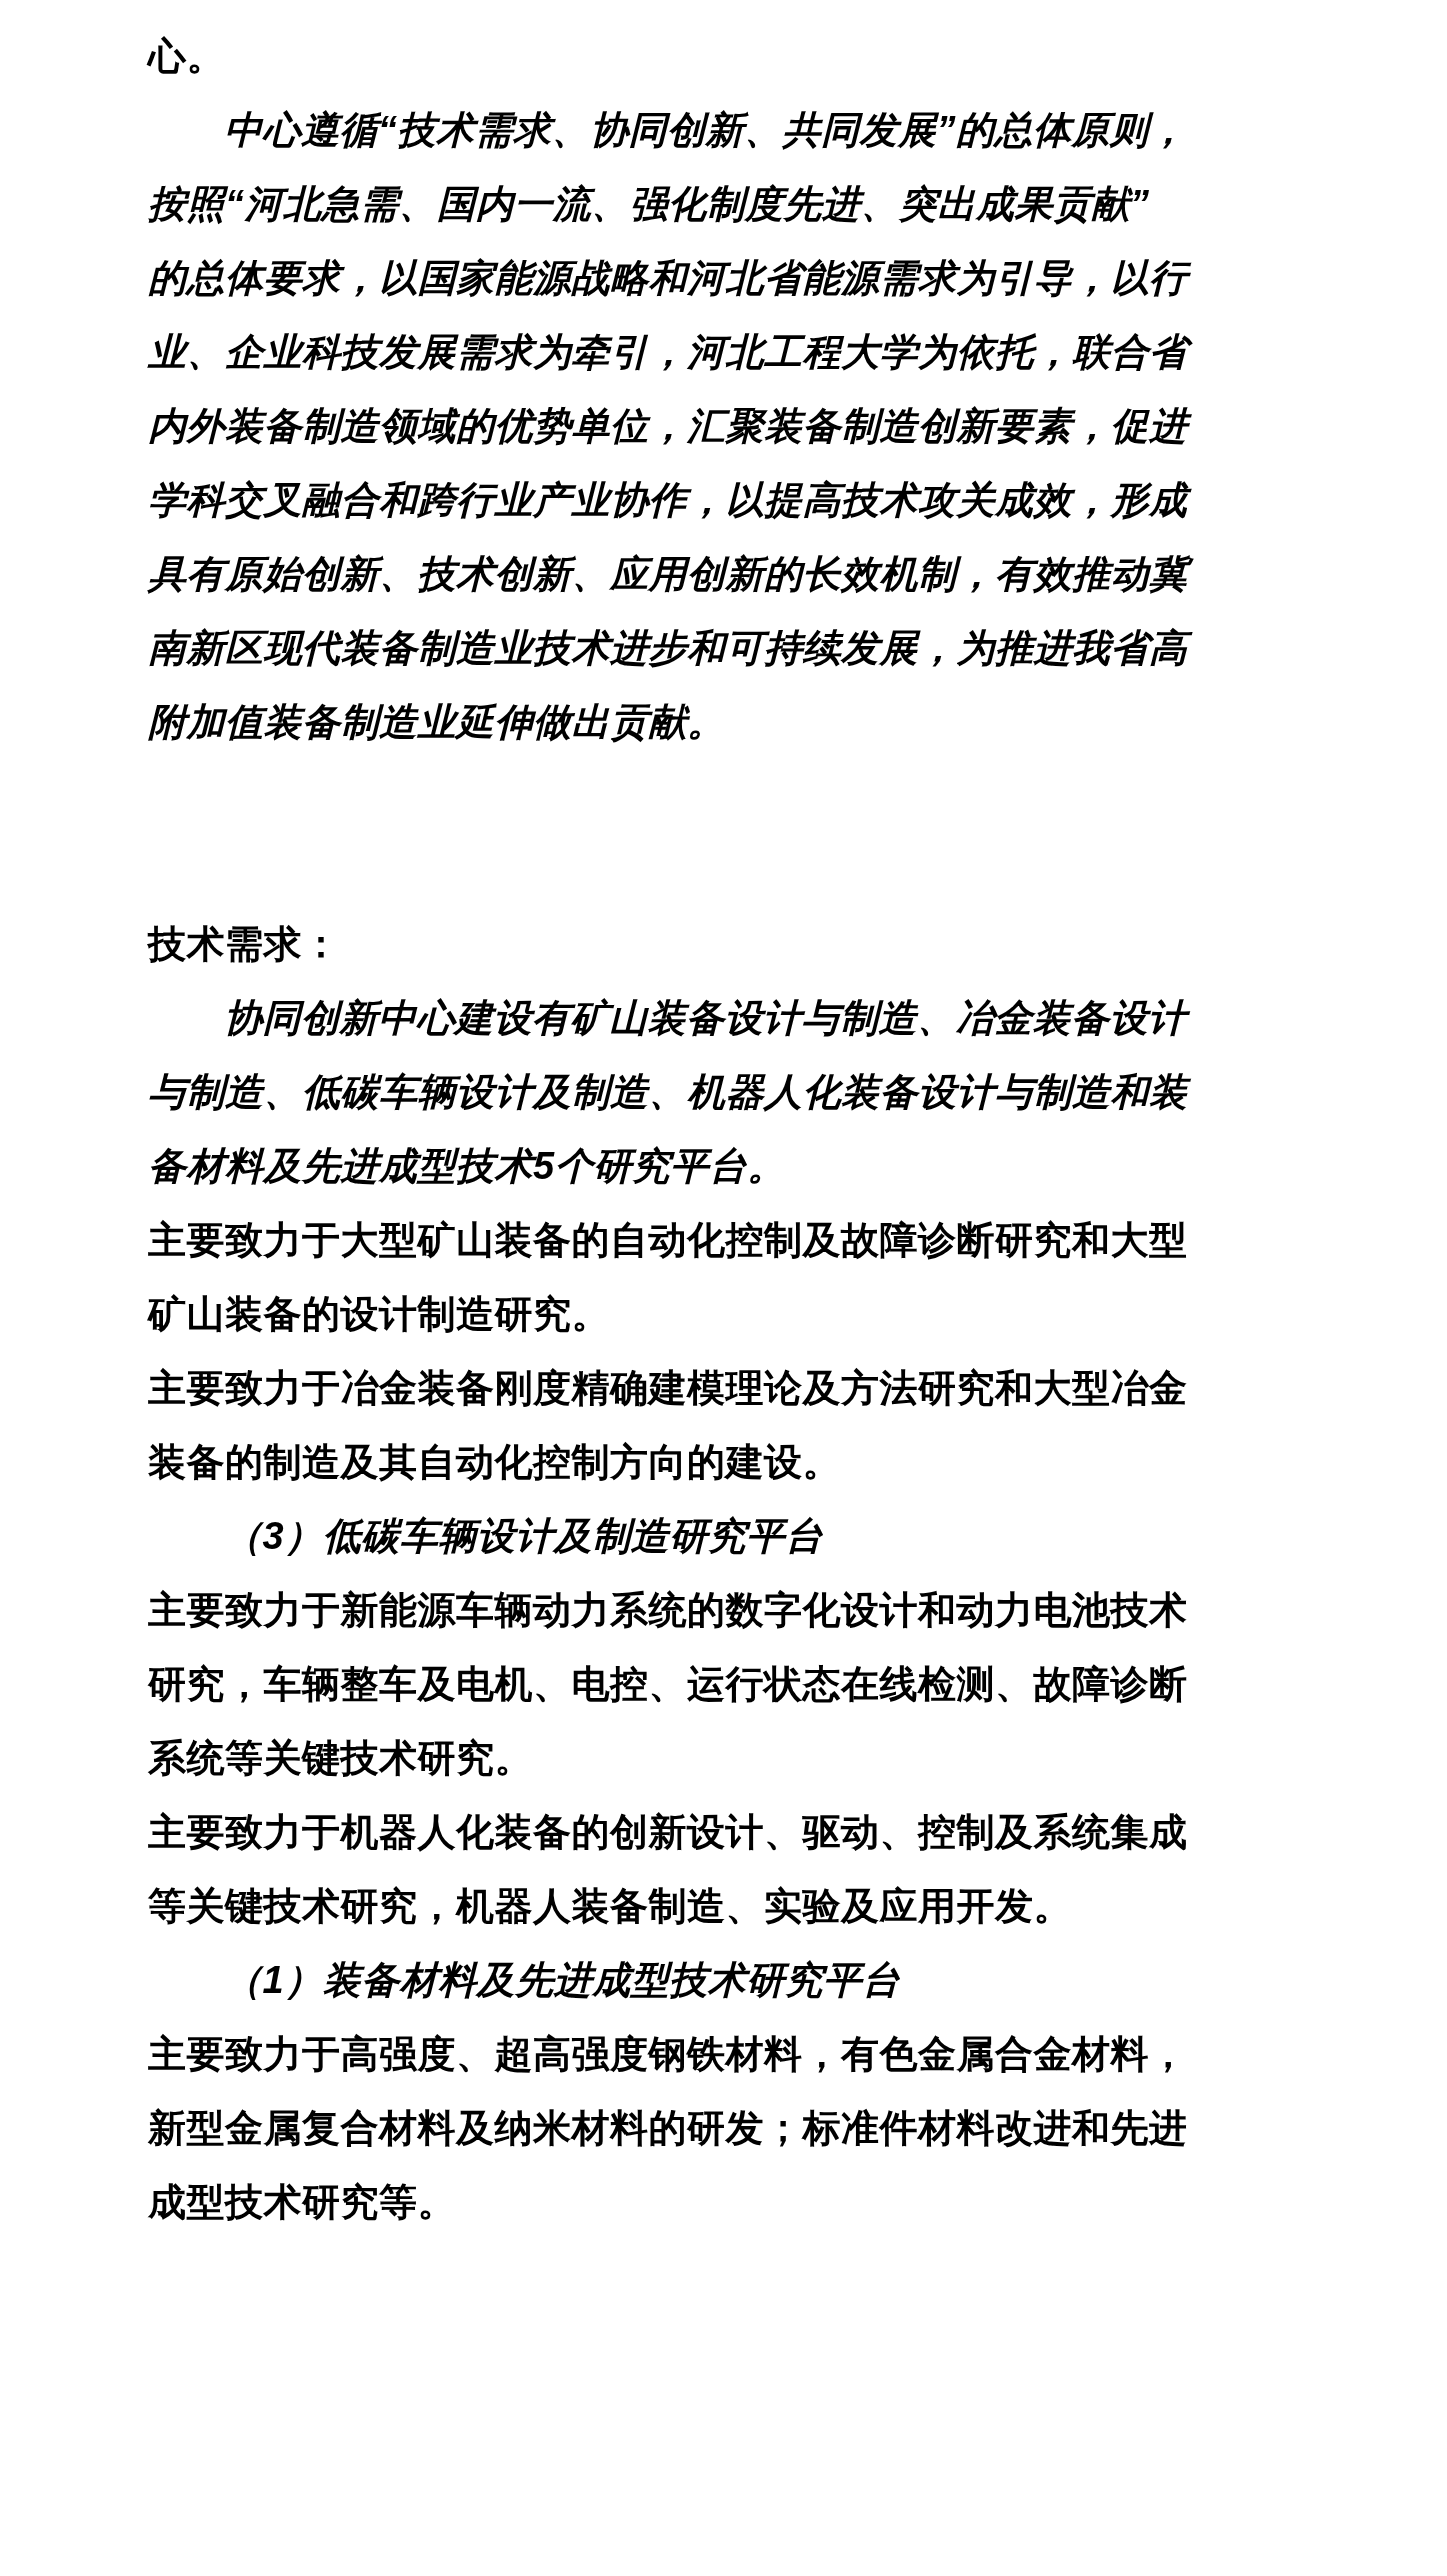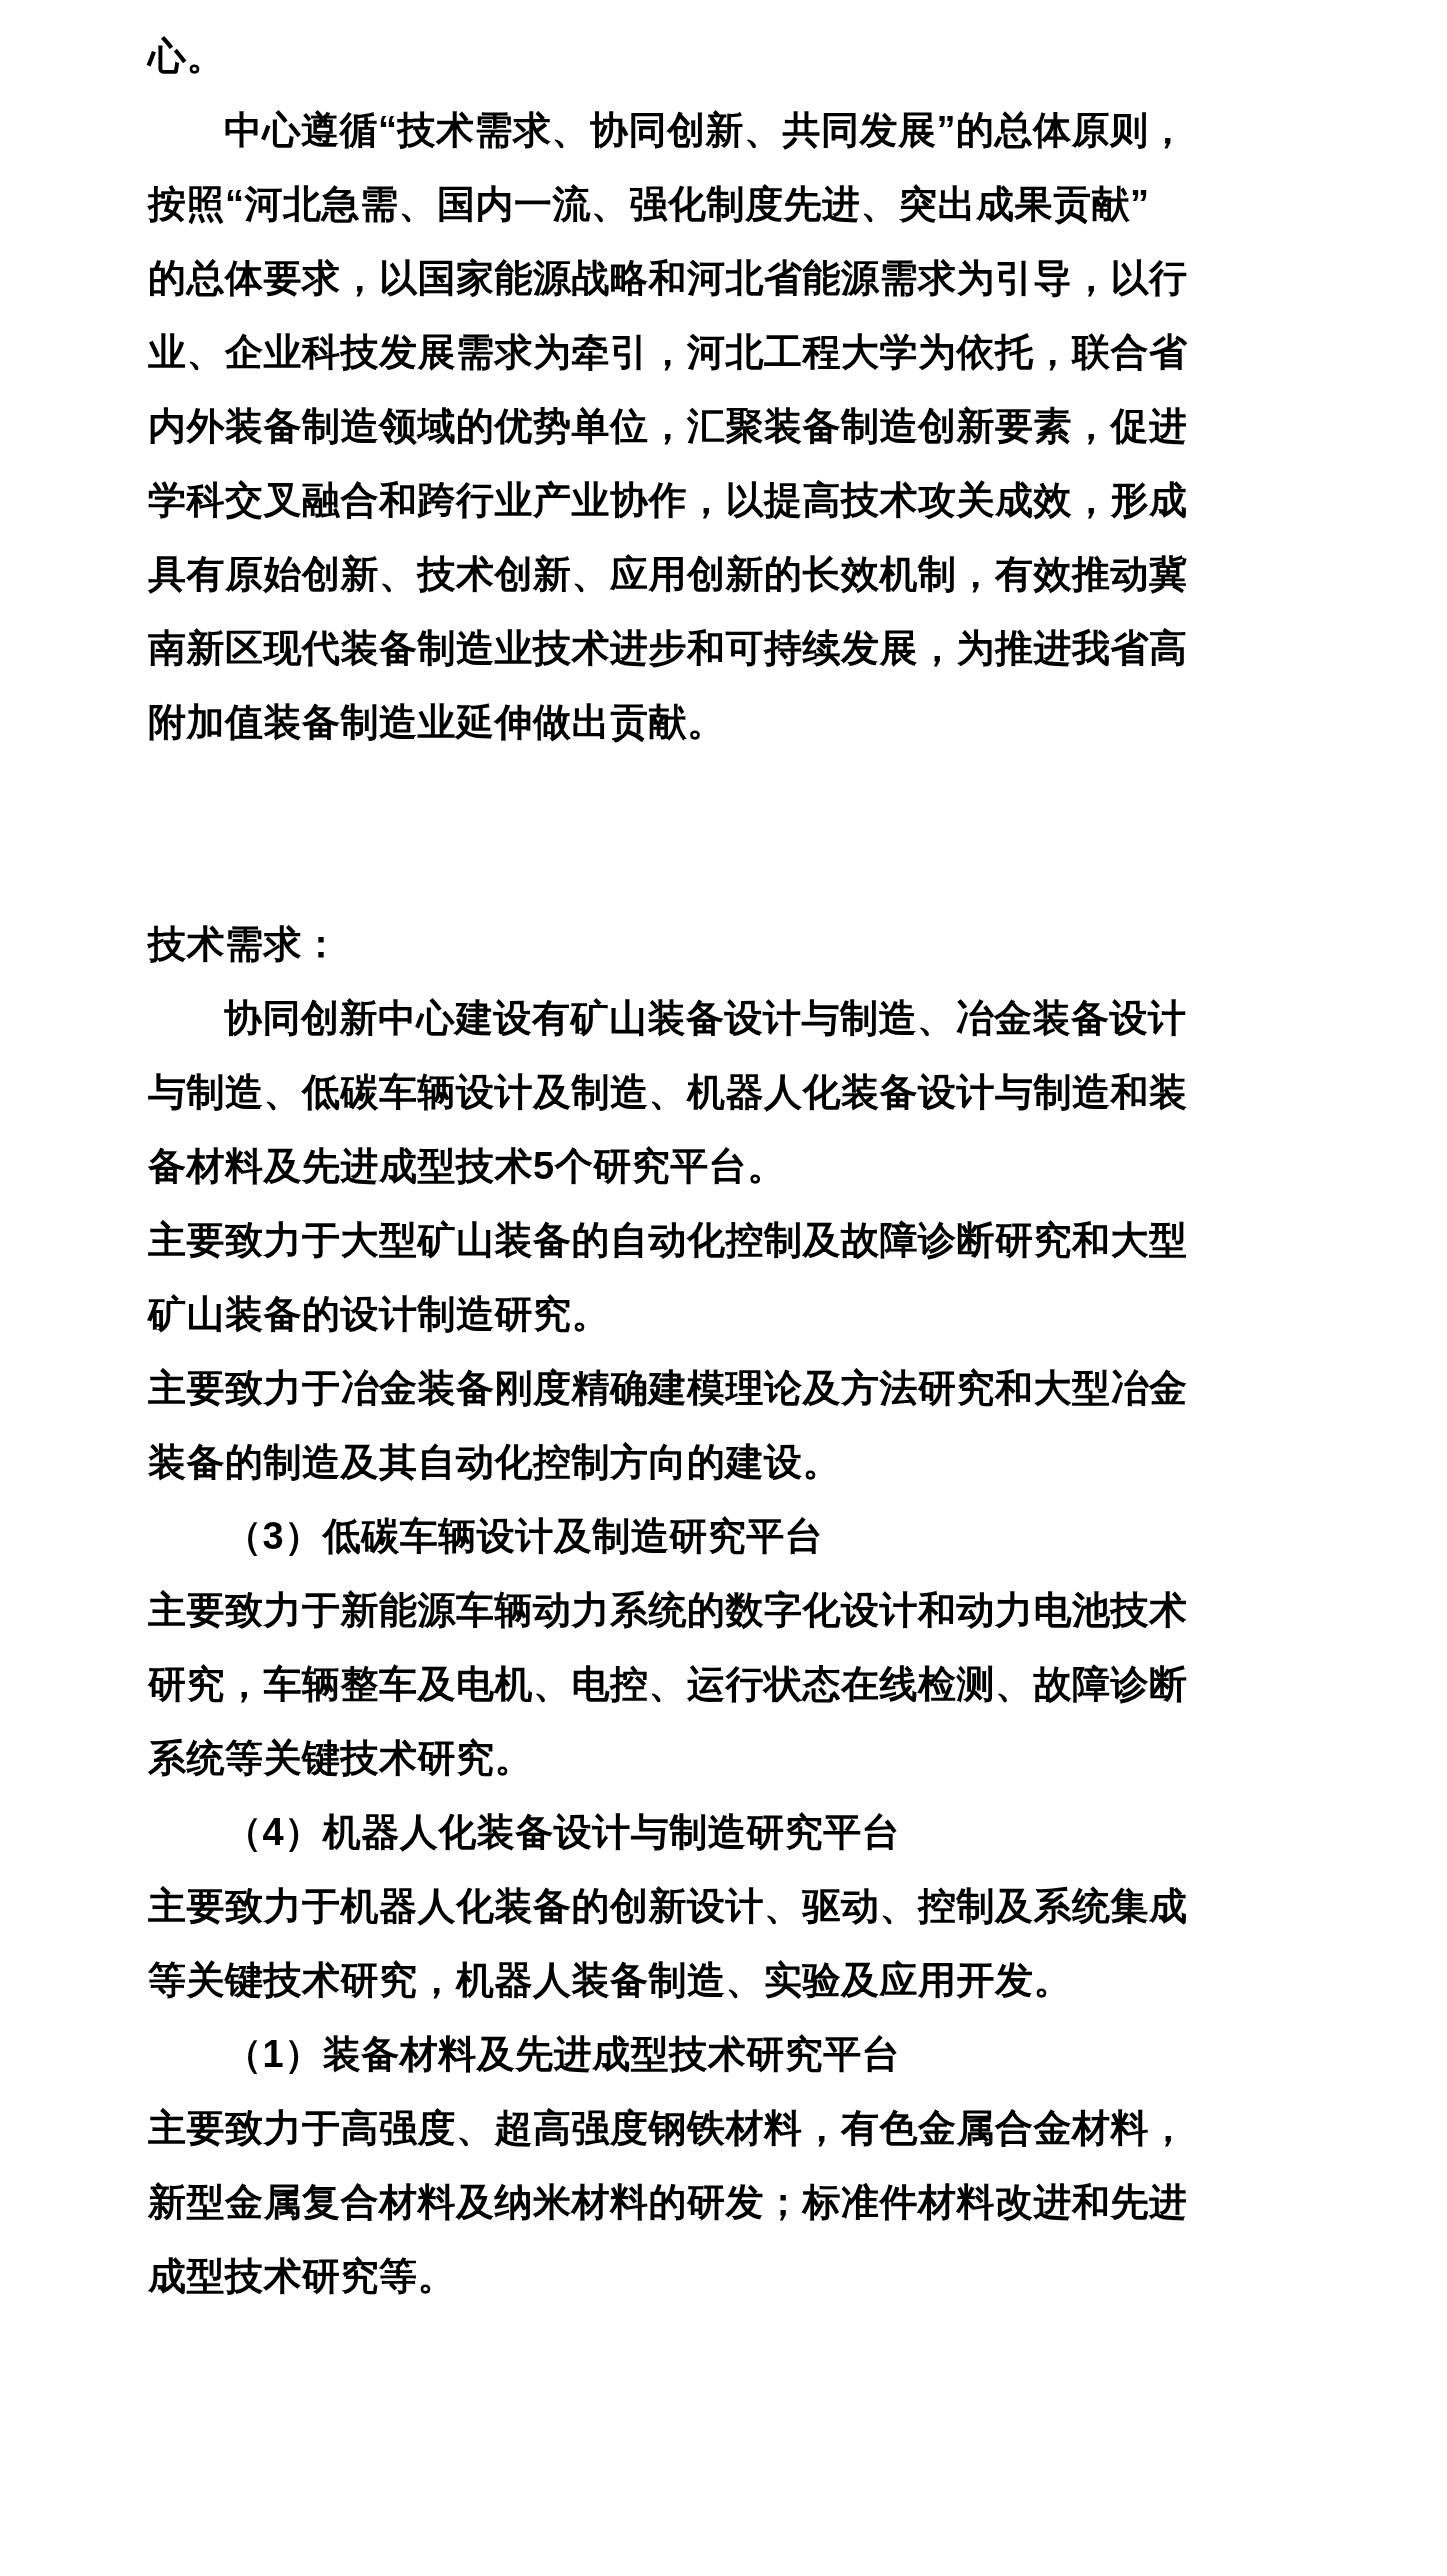--- a/index.html
+++ b/index.html
@@ -23,20 +23,21 @@
   }
   .page p {
     margin: 0;
     padding: 0;
     white-space: pre-line;       
     text-align: left;
     letter-spacing: 0.5px;
   }
   .indent {
     text-indent: 2em;            
+    font-style: italic;
   }
   .spacer {
     height: 148px;               
   }
 </style>
 </head>
 <body>
 
 <div class="page">
 
@@ -64,21 +65,20 @@
 矿山装备的设计制造研究。</p>
 
   <p>主要致力于冶金装备刚度精确建模理论及方法研究和大型冶金
 装备的制造及其自动化控制方向的建设。</p>
 
   <p class="indent">（3）低碳车辆设计及制造研究平台</p>
   <p>主要致力于新能源车辆动力系统的数字化设计和动力电池技术
 研究，车辆整车及电机、电控、运行状态在线检测、故障诊断
 系统等关键技术研究。</p>
 
-  <p class="indent">（4）机器人化装备设计与制造研究平台</p>
   <p>主要致力于机器人化装备的创新设计、驱动、控制及系统集成
 等关键技术研究，机器人装备制造、实验及应用开发。</p>
 
   <p class="indent">（1）装备材料及先进成型技术研究平台</p>
   <p>主要致力于高强度、超高强度钢铁材料，有色金属合金材料，
 新型金属复合材料及纳米材料的研发；标准件材料改进和先进
 成型技术研究等。</p>
 
 </div>
 

